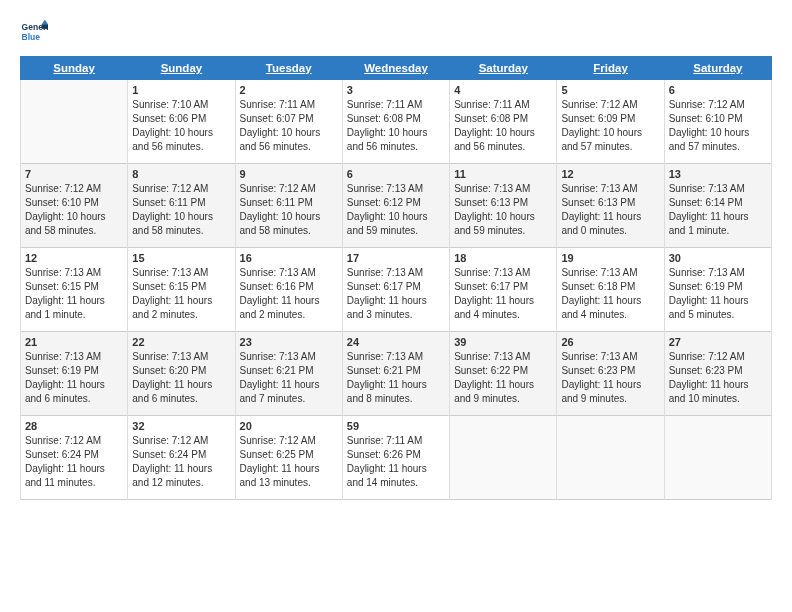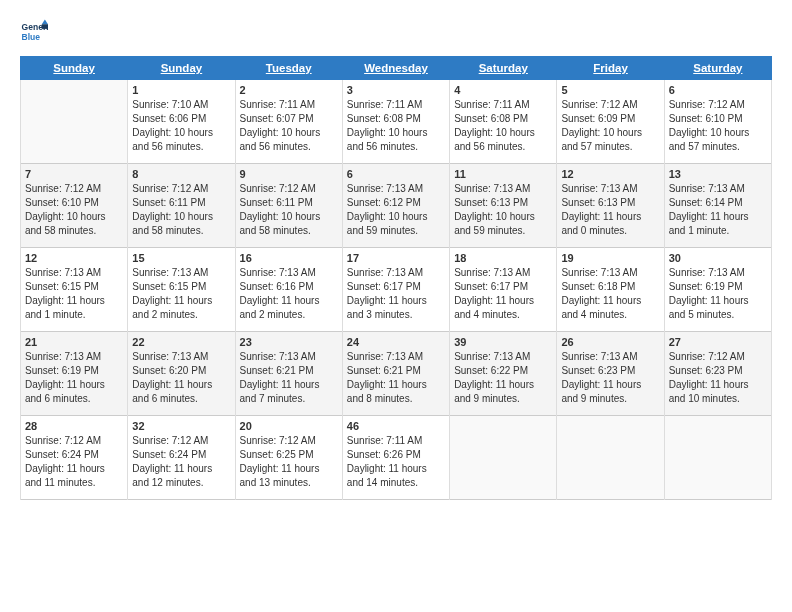--- a/index.html
+++ b/index.html
@@ -345,21 +345,21 @@
 and 12 minutes.</div>
           </td>
           <td>
             <span class="day-num">20</span>
             <div class="day-info" style="white-space: pre-line;">Sunrise: 7:12 AM
 Sunset: 6:25 PM
 Daylight: 11 hours
 and 13 minutes.</div>
           </td>
           <td>
-            <span class="day-num">46</span>
+            <span class="day-num">59</span>
             <div class="day-info" style="white-space: pre-line;">Sunrise: 7:11 AM
 Sunset: 6:26 PM
 Daylight: 11 hours
 and 14 minutes.</div>
           </td>
           <td class="empty-cell"></td>
           <td class="empty-cell"></td>
           <td class="empty-cell"></td>
         </tr>
       </tbody>

